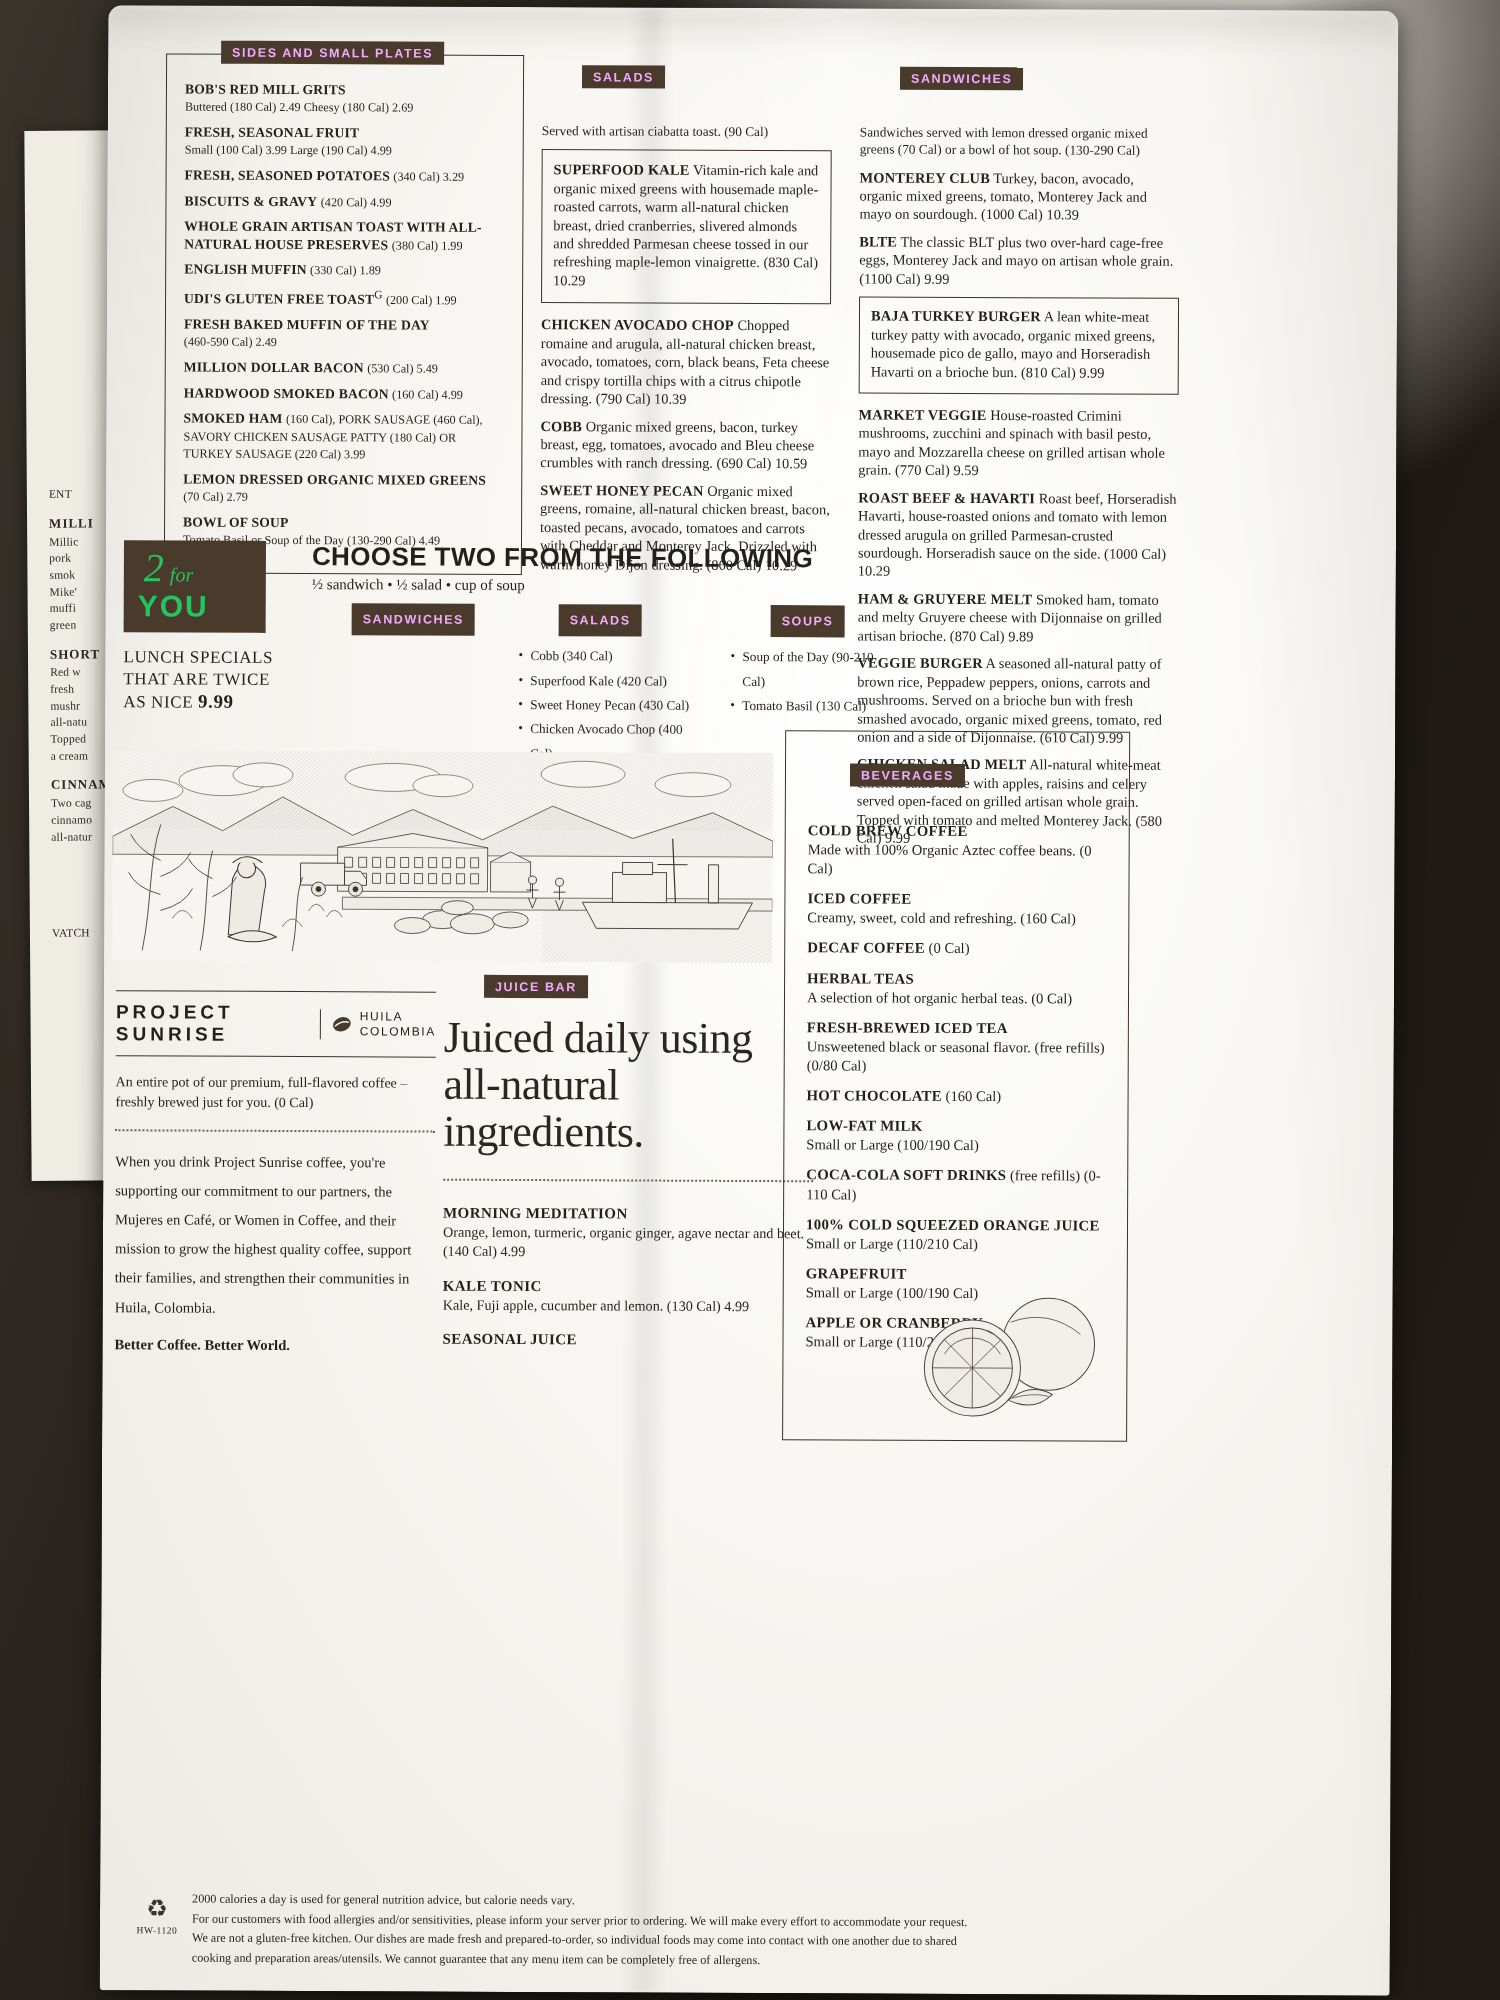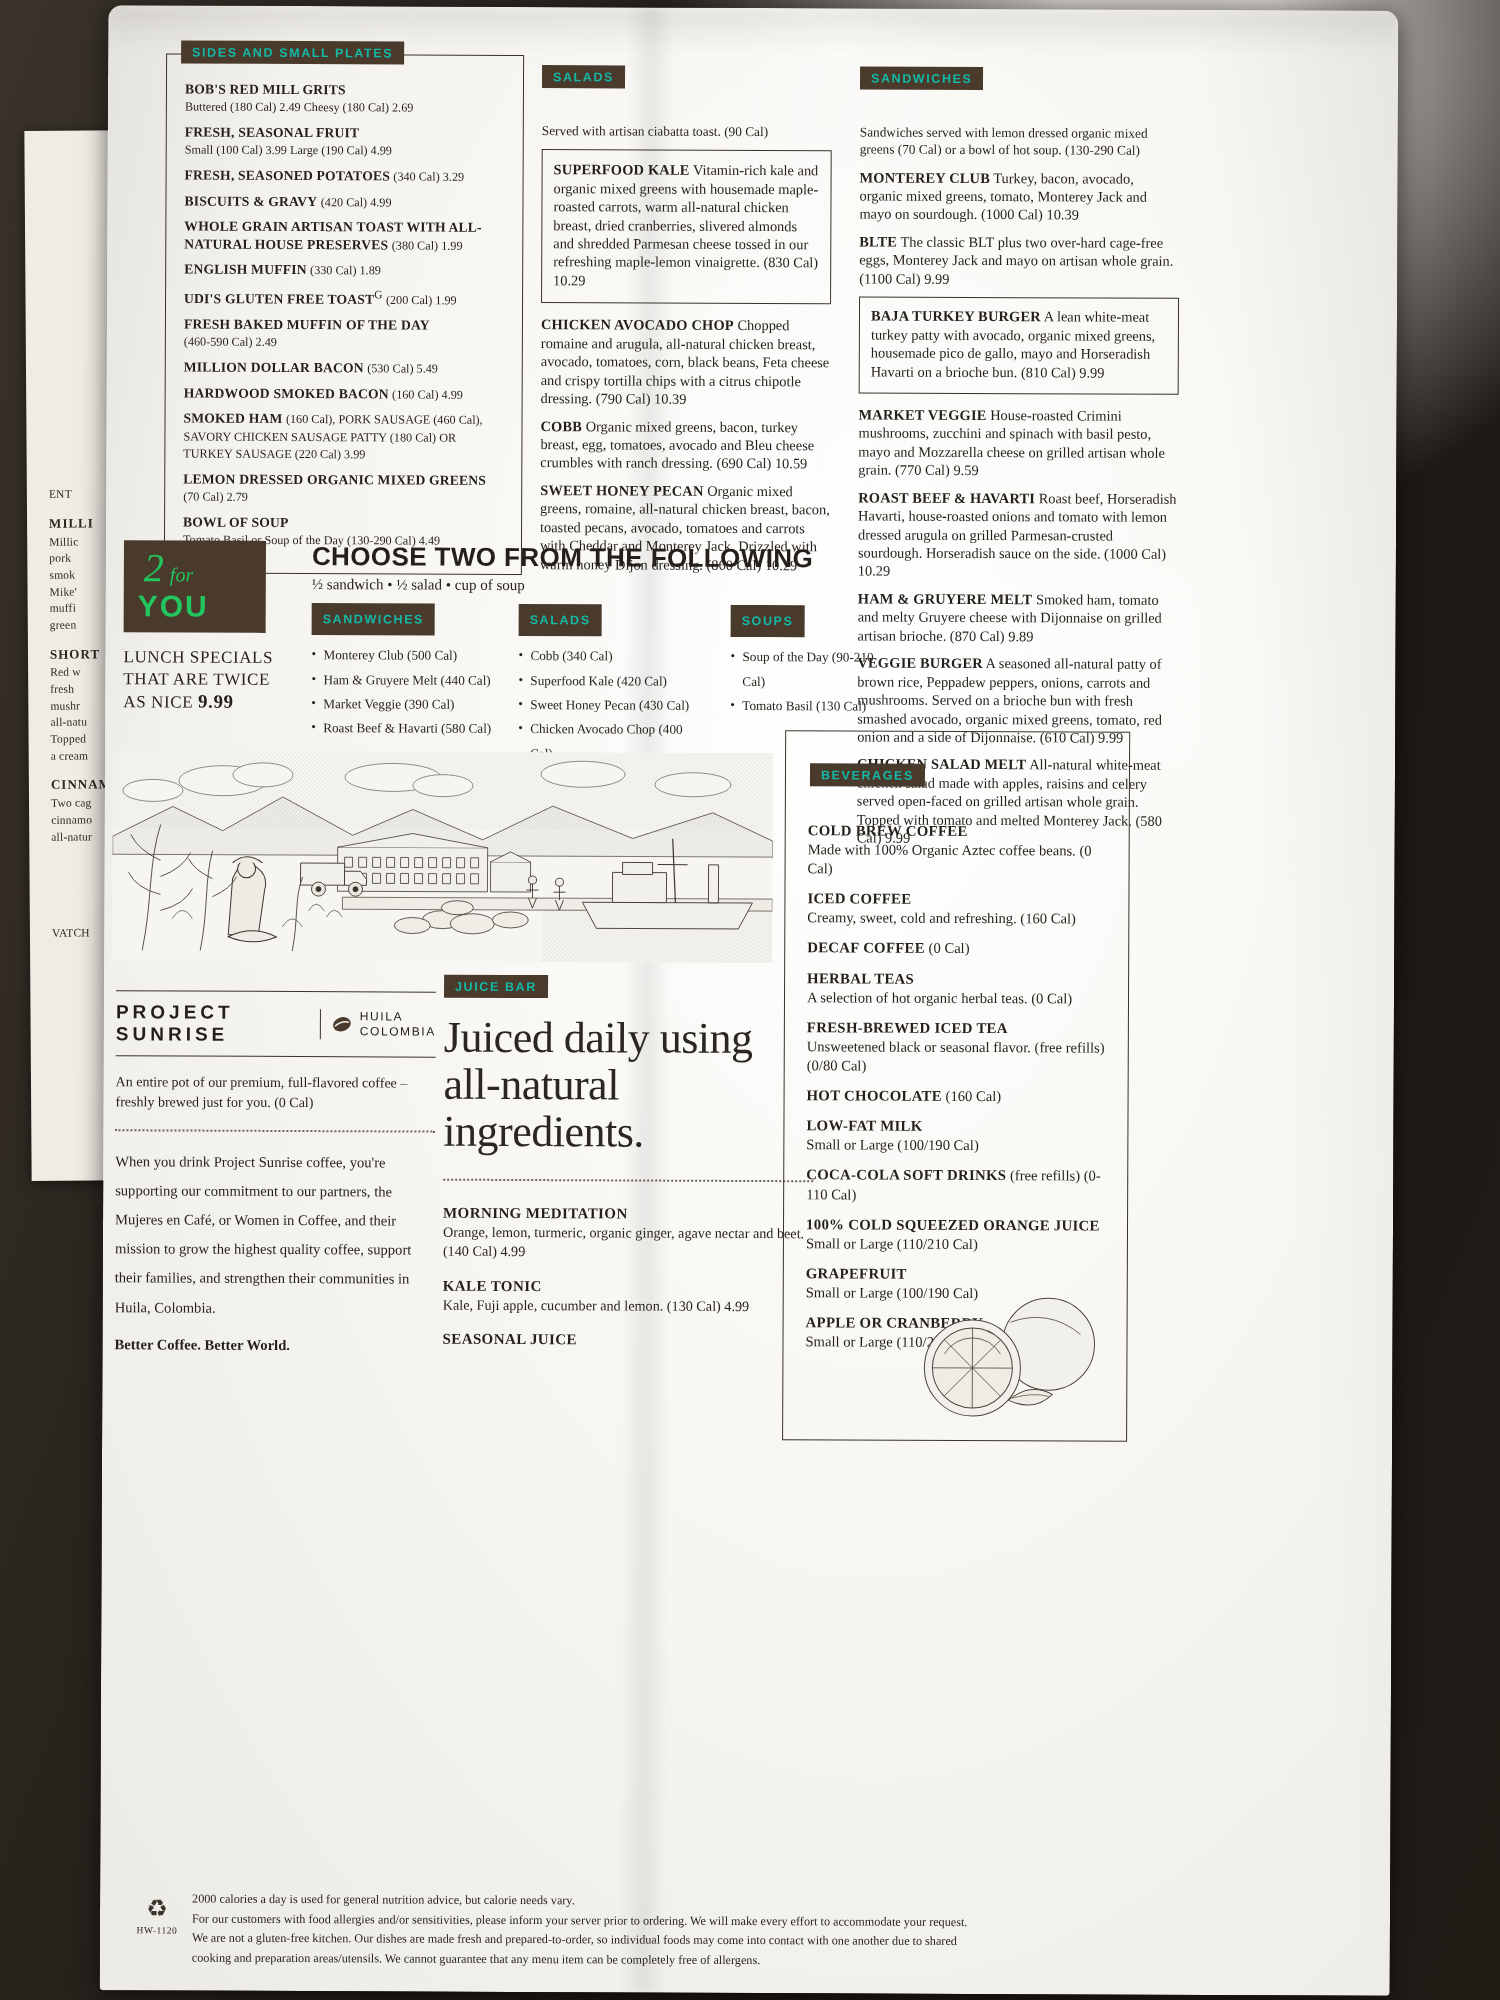--- a/index.html
+++ b/index.html
@@ -79,26 +79,27 @@
     pointer-events: none;
     background: linear-gradient(180deg, rgba(120,115,105,.18), rgba(120,115,105,0));
     filter: blur(6px);
   }
   .shade.top { left: 0; top: 0; width: 100%; height: 46px; }
 
   
   .tag {
     display: inline-block;
     background: #4a3a2c;
-    color: #14b8a6;
+    color: #f0abfc;
     font-family: "Liberation Sans", sans-serif;
     font-weight: bold;
     font-size: 12.5px;
     letter-spacing: 1.6px;
     padding: 5px 11px 4px 11px;
+    margin-left: 40px;
   }
   .item { margin-bottom: 9px; line-height: 1.28; font-size: 14.4px; }
   .nm { font-weight: bold; letter-spacing: .2px; }
   .cal { font-size: 12.2px; }
 
   
   .col-sides {
     position: absolute; left: 58px; top: 48px; width: 320px;
     border: 1px solid #3a322a; padding: 26px 18px 16px 18px;
   }
@@ -272,26 +273,20 @@
           <div><span>AS NICE</span> <b>9.99</b></div>
         </div>
       </div>
 
       <div style="flex:1">
         <div class="choose-title">CHOOSE TWO FROM THE FOLLOWING</div>
         <div class="choose-sub">½ sandwich • ½ salad • cup of soup</div>
         <div style="display:flex; gap:22px;">
           <div class="pick-col" style="width:185px">
             <span class="tag">SANDWICHES</span>
-            <ul>
-              <li>Monterey Club (500 Cal)</li>
-              <li>Ham &amp; Gruyere Melt (440 Cal)</li>
-              <li>Market Veggie (390 Cal)</li>
-              <li>Roast Beef &amp; Havarti (580 Cal)</li>
-            </ul>
           </div>
           <div class="pick-col" style="width:190px">
             <span class="tag">SALADS</span>
             <ul>
               <li>Cobb (340 Cal)</li>
               <li>Superfood Kale (420 Cal)</li>
               <li>Sweet Honey Pecan (430 Cal)</li>
               <li>Chicken Avocado Chop (400 Cal)</li>
             </ul>
           </div>

